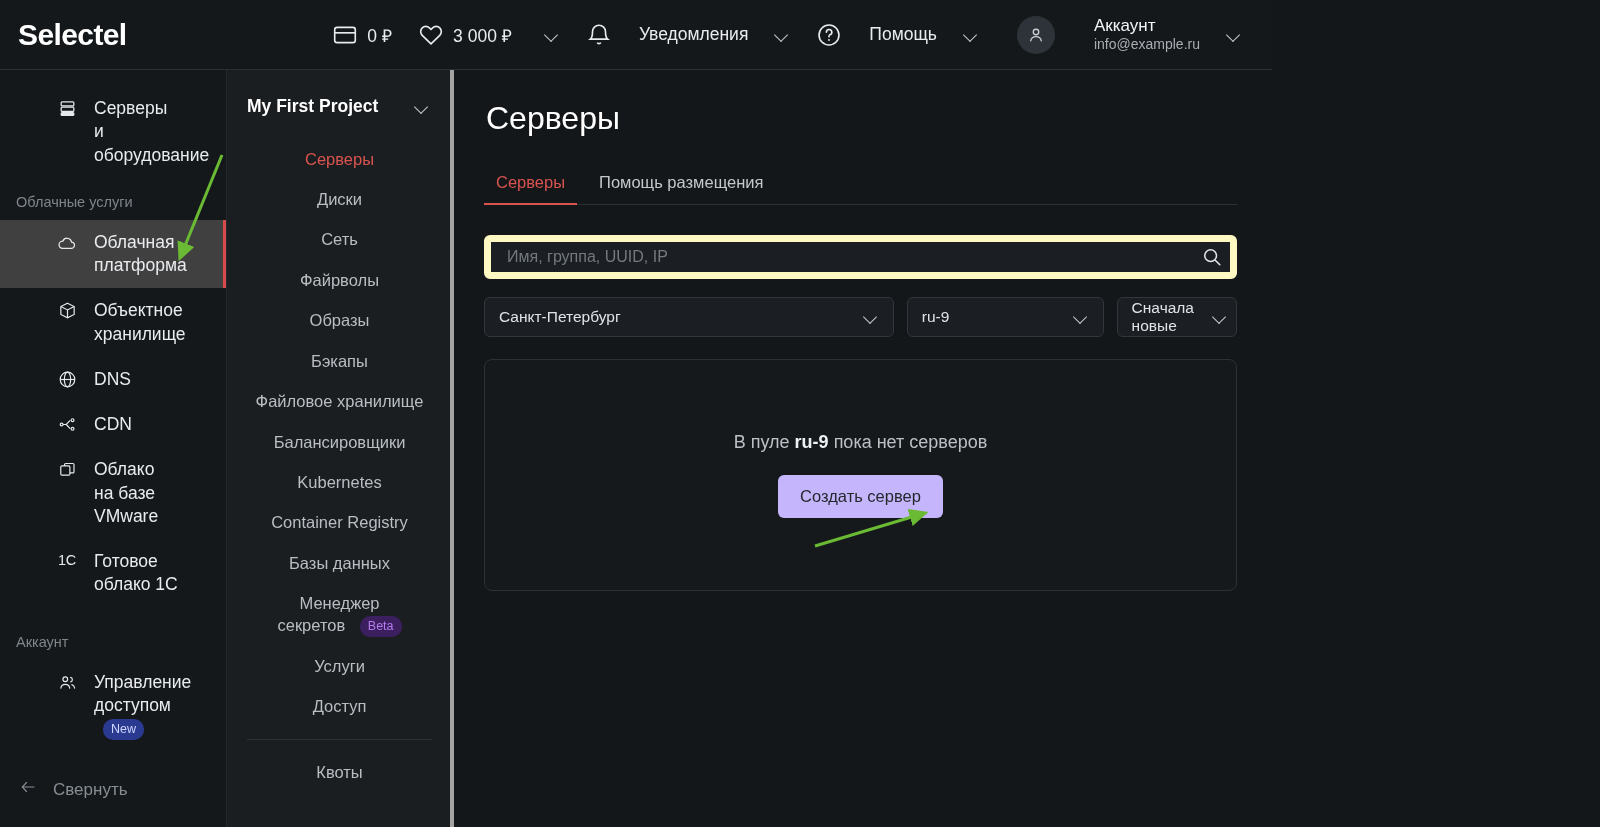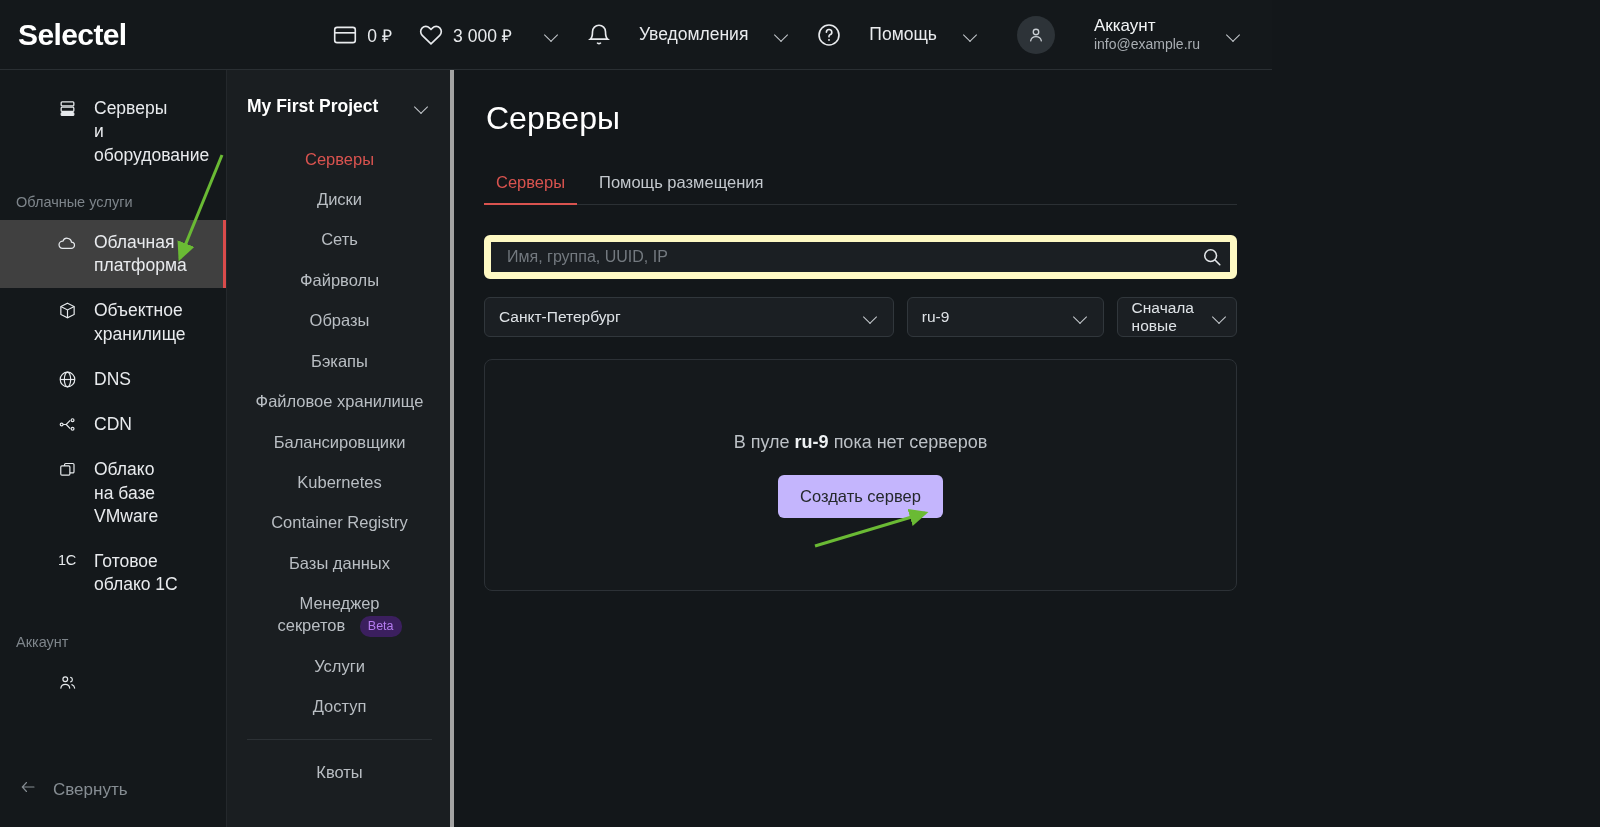--- a/index.html
+++ b/index.html
@@ -330,20 +330,21 @@
       <div class="nav1-section" style="padding-top:26px;">Аккаунт</div>
 
       <div class="nav1-item">
         <span class="nav1-ico">
           <svg width="19" height="19" viewBox="0 0 24 24" fill="none" stroke="#e6e9ec" stroke-width="1.5">
             <circle cx="9.2" cy="8" r="3"></circle>
             <path d="M3.6 19c.5-3 2.9-4.6 5.6-4.6s5.1 1.6 5.6 4.6" stroke-linecap="round"></path>
             <path d="M16 5.6a2.9 2.9 0 0 1 0 5.6M17.5 14.6c2 .6 3.2 2.2 3.5 4.4" stroke-linecap="round"></path>
           </svg>
         </span>
+        <span class="nav1-label">Управление<br>доступом <span class="newbadge">New</span></span>
       </div>
 
       <div class="nav1-spacer"></div>
 
       <div class="collapse">
         <span>
           <svg width="20" height="18" viewBox="0 0 24 24" fill="none" stroke="#868d93" stroke-width="1.5" stroke-linecap="round">
             <path d="M20 12H4.6M10 6l-5.6 6 5.6 6"></path>
           </svg>
         </span>

